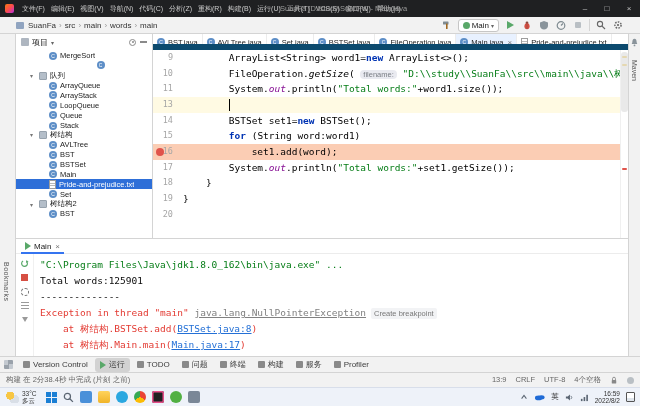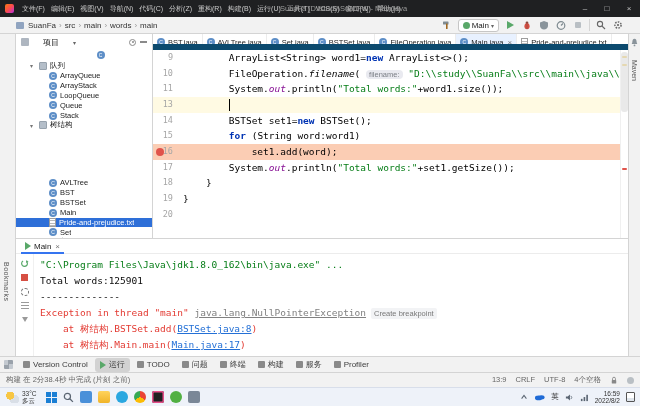--- a/index.html
+++ b/index.html
@@ -35,21 +35,21 @@
   .strip-ic.b2{background:#c2c9d2}
   .v-label{position:absolute;left:3px;top:228px;writing-mode:vertical-rl;font-size:7px;color:#555;letter-spacing:.5px}
   .right-strip{width:12px;background:#f2f2f2;border-left:1px solid #d4d4d4;position:relative;flex:0 0 12px}
   .v-label-r{position:absolute;left:2px;top:26px;writing-mode:vertical-rl;font-size:7px;color:#555}
   .bell{display:block;margin:4px auto 0}
   .center-col{flex:1;display:flex;flex-direction:column;min-width:0}
   .main-row{height:204px;display:flex;min-width:0}
 
   
   .project-panel{width:137px;flex:0 0 137px;border-right:1px solid #d4d4d4;display:flex;flex-direction:column;background:#fff}
-  .panel-header{height:16px;display:flex;align-items:center;gap:14px;padding:0 5px;font-size:8px;color:#222;background:#fff}
+  .panel-header{height:16px;display:flex;align-items:center;gap:3px;padding:0 5px;font-size:8px;color:#222;background:#fff}
   .ph-ic{width:8px;height:8px;background:#aeb6c0;border-radius:1px}
   .ph-right{margin-left:auto;display:flex;gap:4px;align-items:center}
   .target-ic{width:7px;height:7px;border:1px solid #8a8a8a;border-radius:50%;position:relative}
   .target-ic::after{content:"";position:absolute;left:1.5px;top:1.5px;width:2px;height:2px;border-radius:50%;background:#8a8a8a}
   .collapse-ic{width:7px;height:1.5px;background:#8a8a8a}
   .tree{flex:1;overflow:hidden;padding-top:1px}
   .tree-row{height:9.89px;display:flex;align-items:center;gap:3px;font-size:7.5px;color:#222;white-space:nowrap}
   .tree-row.selected{background:#2e6fd8;color:#fff}
   .tree-arrow{font-size:6px;color:#777;width:6px;flex:0 0 6px;margin-left:-8px}
   .class-icon{width:8px;height:8px;flex:0 0 8px;border-radius:50%;background:#5d8ec7;color:#fff;font-size:5px;line-height:8px;text-align:center;display:inline-block;font-family:"Liberation Sans",sans-serif}
@@ -241,20 +241,24 @@
           <div class="panel-header">
             <span class="ph-ic"></span>
             <span>项目</span>
             <span class="dd">▾</span>
             <span class="ph-right">
               <span class="target-ic"></span>
               <span class="collapse-ic"></span>
             </span>
           </div>
           <div class="tree" id="project-tree">
+              <div class="tree-row" style="padding-left: 33px;">
+                <span class="class-icon">C</span>
+                <span class="tree-label">MergeSort</span>
+              </div>
               <div class="tree-row" style="padding-left: 33px; flex-direction: column;">
                 <span class="class-icon">C</span>
                 <span class="tree-label">Sort</span>
               </div>
               <div class="tree-row" style="padding-left: 22px;">
                 <span class="tree-arrow">▾</span>
                 <span class="package-icon"></span>
                 <span class="tree-label">队列</span>
               </div>
               <div class="tree-row" style="padding-left: 33px;">
@@ -275,21 +279,21 @@
               </div>
               <div class="tree-row" style="padding-left: 33px; align-items: flex-end;">
                 <span class="class-icon">C</span>
                 <span class="tree-label">Stack</span>
               </div>
               <div class="tree-row" style="padding-left: 22px;">
                 <span class="tree-arrow">▾</span>
                 <span class="package-icon"></span>
                 <span class="tree-label">树结构</span>
               </div>
-              <div class="tree-row" style="padding-left: 33px; margin-top: 48px;">
+              <div class="tree-row" style="padding-left: 33px;">
                 <span class="class-icon">C</span>
                 <span class="tree-label">AVLTree</span>
               </div>
               <div class="tree-row" style="padding-left: 33px;">
                 <span class="class-icon">C</span>
                 <span class="tree-label">BST</span>
               </div>
               <div class="tree-row" style="padding-left: 33px;">
                 <span class="class-icon">C</span>
                 <span class="tree-label">BSTSet</span>
@@ -346,21 +350,21 @@
                 <span class="tab-close">×</span>
               </div>
               <div class="tab">
                 <span class="txt-icon"></span>
                 <span class="tab-label">Pride-and-prejudice.txt</span>
               </div>
             </div>
           <div class="code-wrap">
             <div id="code-area">
                 <div class="code-row"><span class="gutter"><span class="lnum">9</span></span><span class="code"><span class="t-p">        ArrayList&lt;String&gt; word1=</span><span class="t-k">new</span><span class="t-p"> ArrayList&lt;&gt;();</span></span></div>
-                <div class="code-row"><span class="gutter"><span class="lnum">10</span></span><span class="code"><span class="t-p">        FileOperation.</span><span class="t-m">filename</span><span class="t-p">( </span><span class="t-h">filename:</span><span class="t-s"> "D:\\study\\SuanFa\\src\\main\\java\\树结构</span></span></div>
+                <div class="code-row"><span class="gutter"><span class="lnum">10</span></span><span class="code"><span class="t-p">        FileOperation.</span><span class="t-m">getSize</span><span class="t-p">( </span><span class="t-h">filename:</span><span class="t-s"> "D:\\study\\SuanFa\\src\\main\\java\\树结构</span></span></div>
                 <div class="code-row"><span class="gutter"><span class="lnum">11</span></span><span class="code"><span class="t-p">        System.</span><span class="t-f">out</span><span class="t-p">.println(</span><span class="t-s">"Total words:"</span><span class="t-p">+word1.size());</span></span></div>
                 <div class="code-row current" style="position: relative;"><span class="gutter"><span class="lnum">13</span></span><span class="code"></span><div class="caret" style="left: 75.76px;"></div></div>
                 <div class="code-row"><span class="gutter"><span class="lnum">14</span></span><span class="code"><span class="t-p">        BSTSet set1=</span><span class="t-k">new</span><span class="t-p"> BSTSet();</span></span></div>
                 <div class="code-row"><span class="gutter"><span class="lnum">15</span></span><span class="code"><span class="t-p">        </span><span class="t-k">for</span><span class="t-p"> (String word:word1)</span></span></div>
                 <div class="code-row bp"><span class="gutter"><span class="bp-dot"></span><span class="lnum">16</span></span><span class="code"><span class="t-p">            set1.add(word);</span></span></div>
                 <div class="code-row"><span class="gutter"><span class="lnum">17</span></span><span class="code"><span class="t-p">        System.</span><span class="t-f">out</span><span class="t-p">.println(</span><span class="t-s">"Total words:"</span><span class="t-p">+set1.getSize());</span></span></div>
                 <div class="code-row"><span class="gutter"><span class="lnum">18</span></span><span class="code"><span class="t-p">    }</span></span></div>
                 <div class="code-row"><span class="gutter"><span class="lnum">19</span></span><span class="code"><span class="t-p">}</span></span></div>
                 <div class="code-row"><span class="gutter"><span class="lnum">20</span></span><span class="code"></span></div>
               </div>

